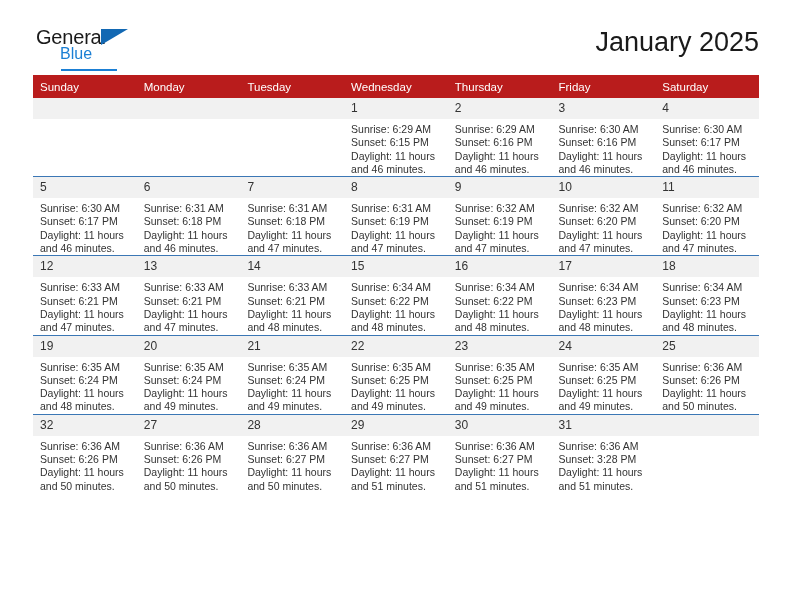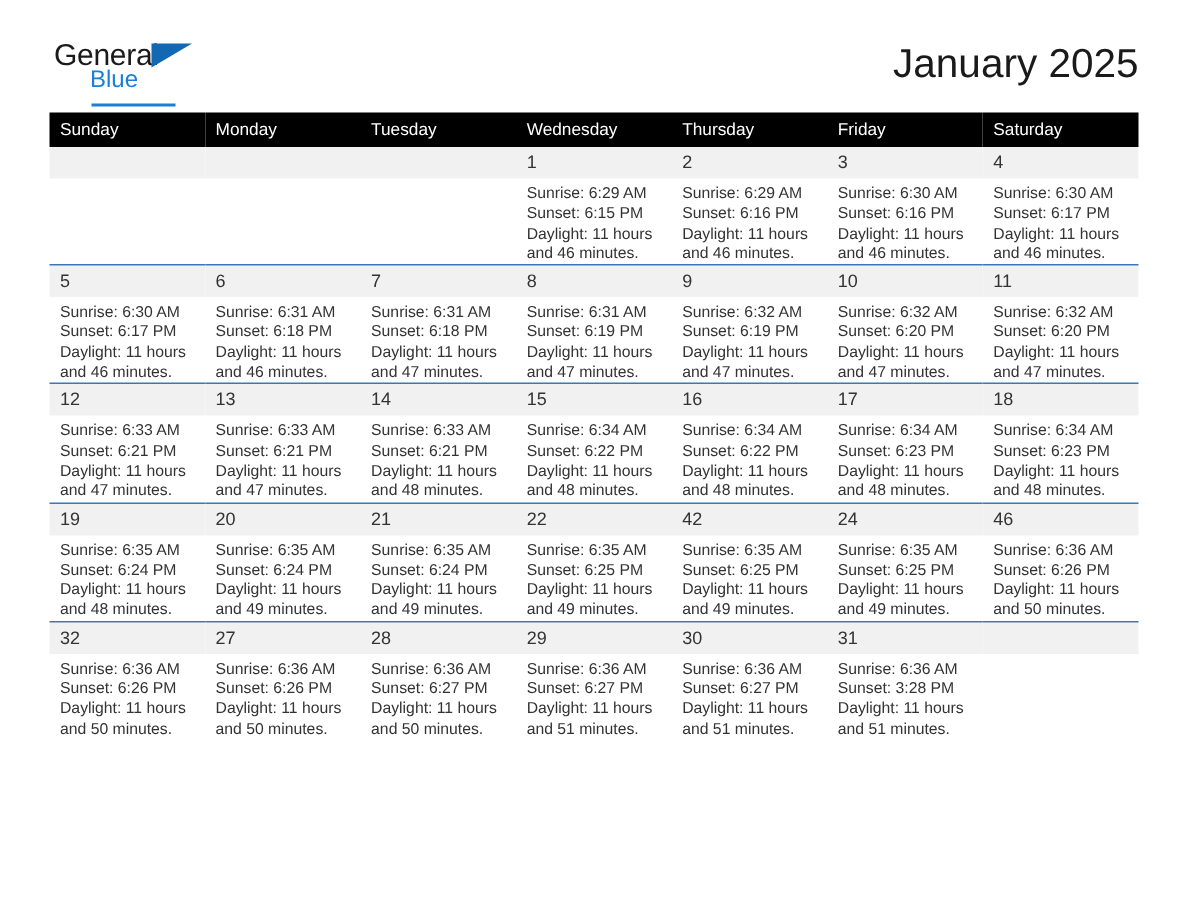--- a/index.html
+++ b/index.html
@@ -91,21 +91,21 @@
   }
 
   
   .cal {
     width: 726px;
     border-collapse: collapse;
     table-layout: fixed;
     margin-top: 5px;
   }
   .cal th {
-    background: #000000;
+    background: #b91c1c;
     color: #ffffff;
     font-weight: normal;
     font-size: 11.5px;
     text-align: left;
     padding: 5px 0 5px 7px;
     height: 13px;
     border: none;
   }
   .cal td {
     vertical-align: top;
@@ -383,39 +383,39 @@
           <td>
             <div class="daynum">22</div>
             <div class="details">
               <div>Sunrise: 6:35 AM</div>
               <div>Sunset: 6:25 PM</div>
               <div>Daylight: 11 hours</div>
               <div>and 49 minutes.</div>
             </div>
           </td>
           <td>
-            <div class="daynum">42</div>
+            <div class="daynum">23</div>
             <div class="details">
               <div>Sunrise: 6:35 AM</div>
               <div>Sunset: 6:25 PM</div>
               <div>Daylight: 11 hours</div>
               <div>and 49 minutes.</div>
             </div>
           </td>
           <td>
             <div class="daynum">24</div>
             <div class="details">
               <div>Sunrise: 6:35 AM</div>
               <div>Sunset: 6:25 PM</div>
               <div>Daylight: 11 hours</div>
               <div>and 49 minutes.</div>
             </div>
           </td>
           <td>
-            <div class="daynum">46</div>
+            <div class="daynum">25</div>
             <div class="details">
               <div>Sunrise: 6:36 AM</div>
               <div>Sunset: 6:26 PM</div>
               <div>Daylight: 11 hours</div>
               <div>and 50 minutes.</div>
             </div>
           </td>
         </tr>
         <tr>
           <td>

